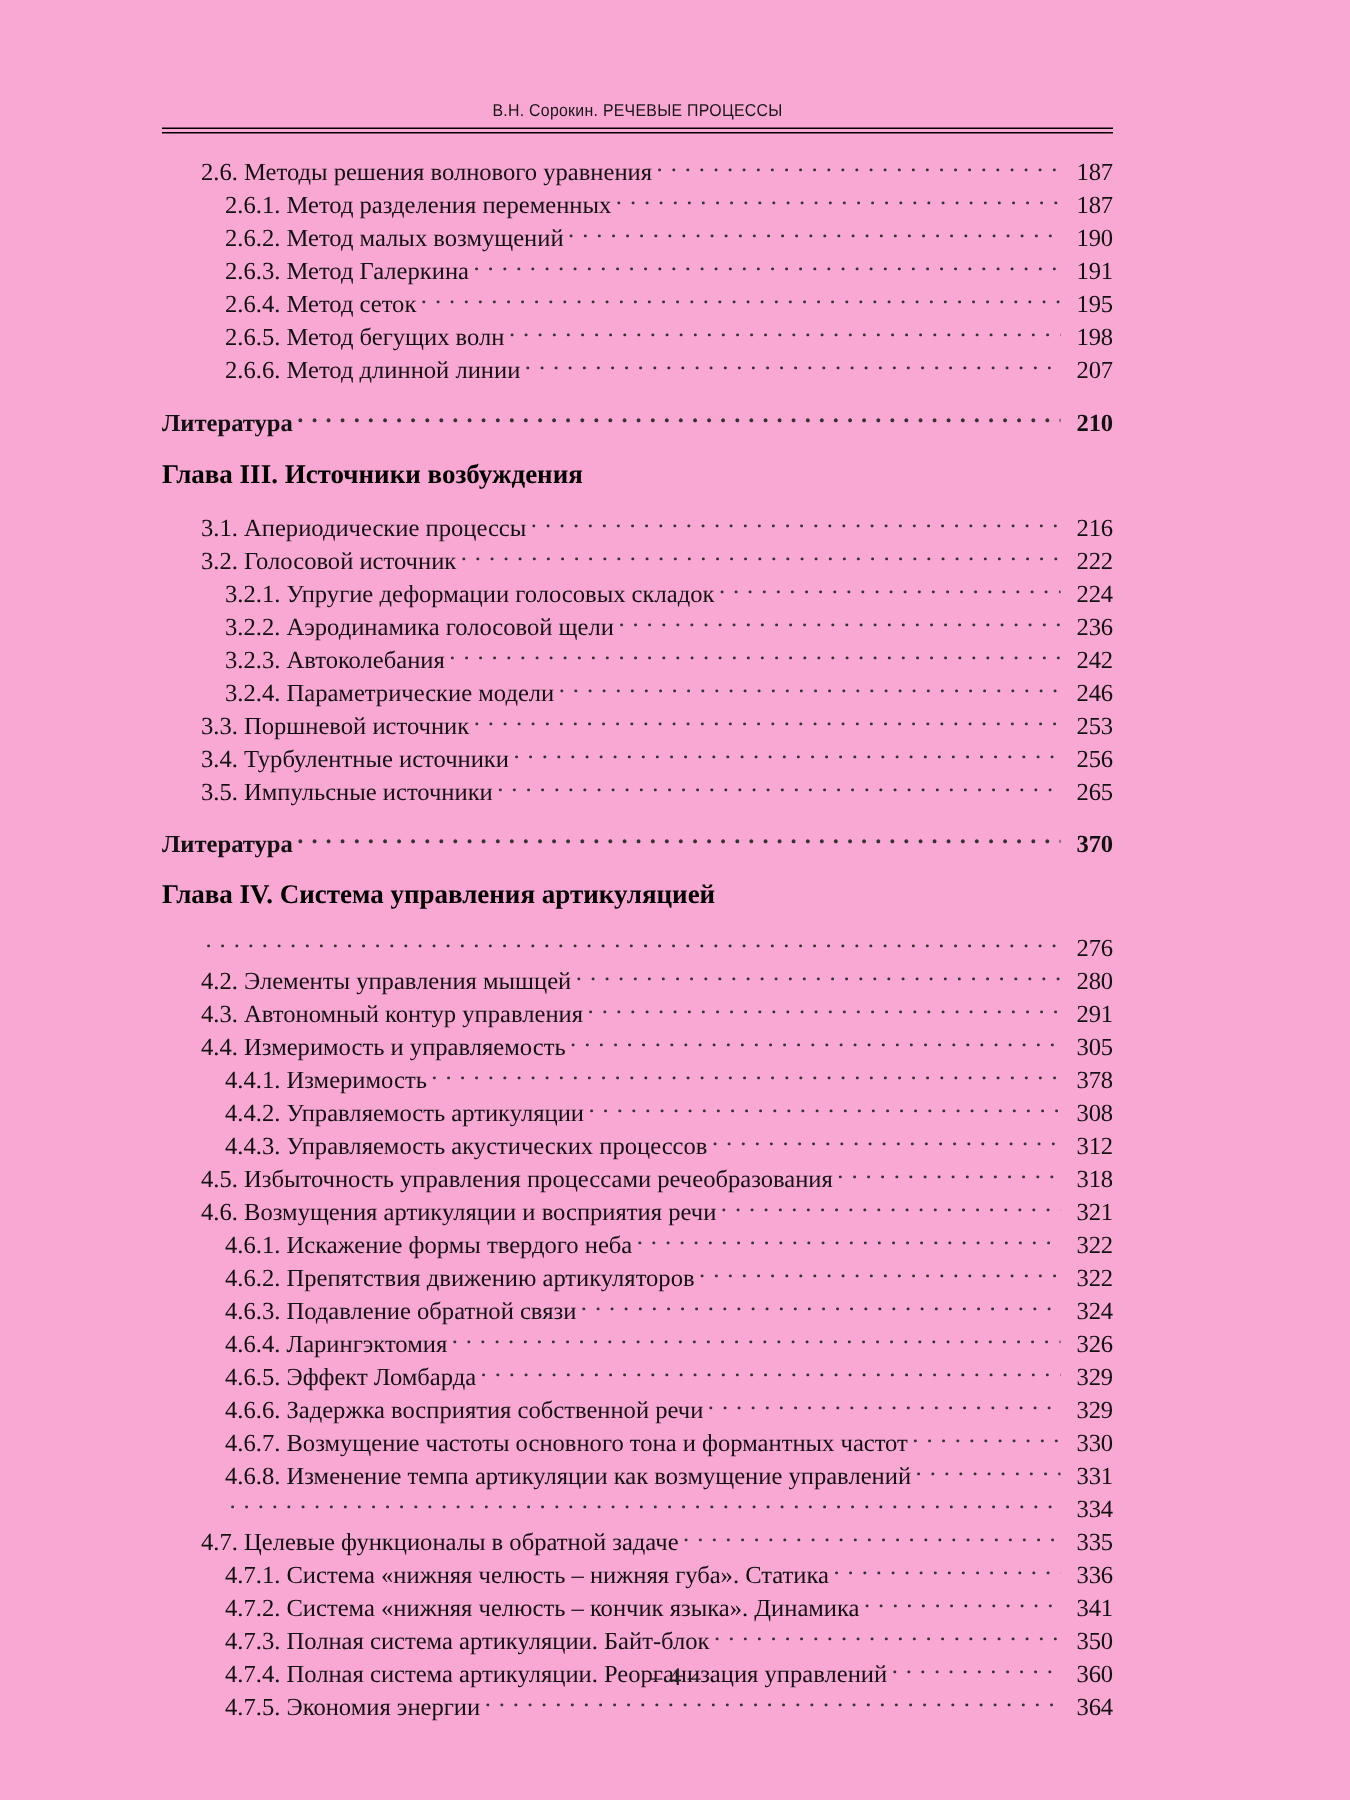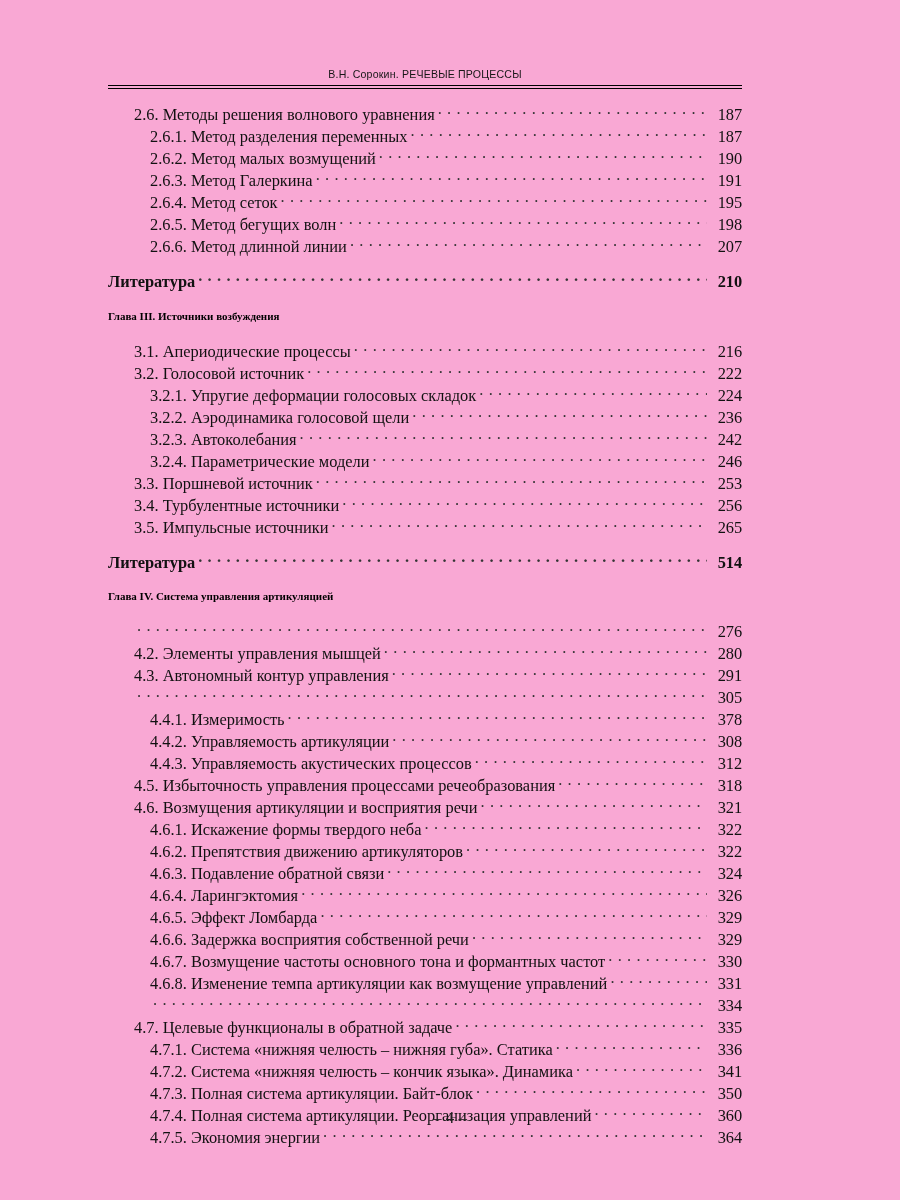--- a/index.html
+++ b/index.html
@@ -86,21 +86,21 @@
   }
 
   
   .lvl-0 { margin-left: 0px; }       
   .lvl-1 { margin-left: 26px; justify-content: center; }      
   .lvl-2 { margin-left: 42px; }      
 
   .bold  { font-weight: bold; }
 
   .chapter-row {
-    font-size: 11px;
+    font-size: 18px;
     line-height: 21.6px;
     font-weight: bold;
     white-space: nowrap;
     color: #000;
   }
 
   .gap-before { margin-top: 13px; }
   .gap-after  { margin-bottom: 13px; }
 
   
@@ -208,38 +208,39 @@
         <span class="page-no">256</span>
       </div>
       <div class="toc-row lvl-1">
         <span class="label">3.5. Импульсные источники</span>
         <span class="leader"></span>
         <span class="page-no">265</span>
       </div>
       <div class="toc-row lvl-0 bold gap-before gap-after">
         <span class="label">Литература</span>
         <span class="leader"></span>
-        <span class="page-no">514</span>
+        <span class="page-no">370</span>
       </div>
       <div class="chapter-row lvl-0 gap-after"><span>Глава IV. Система управления артикуляцией</span></div>
       <div class="toc-row lvl-1">
         <span class="leader"></span>
         <span class="page-no">276</span>
       </div>
       <div class="toc-row lvl-1">
         <span class="label">4.2. Элементы управления мышцей</span>
         <span class="leader"></span>
         <span class="page-no">280</span>
       </div>
       <div class="toc-row lvl-1">
         <span class="label">4.3. Автономный контур управления</span>
         <span class="leader"></span>
         <span class="page-no">291</span>
       </div>
       <div class="toc-row lvl-1">
+        <span class="label">4.4. Измеримость и управляемость</span>
         <span class="leader"></span>
         <span class="page-no">305</span>
       </div>
       <div class="toc-row lvl-2">
         <span class="label">4.4.1. Измеримость</span>
         <span class="leader"></span>
         <span class="page-no">378</span>
       </div>
       <div class="toc-row lvl-2">
         <span class="label">4.4.2. Управляемость артикуляции</span>

